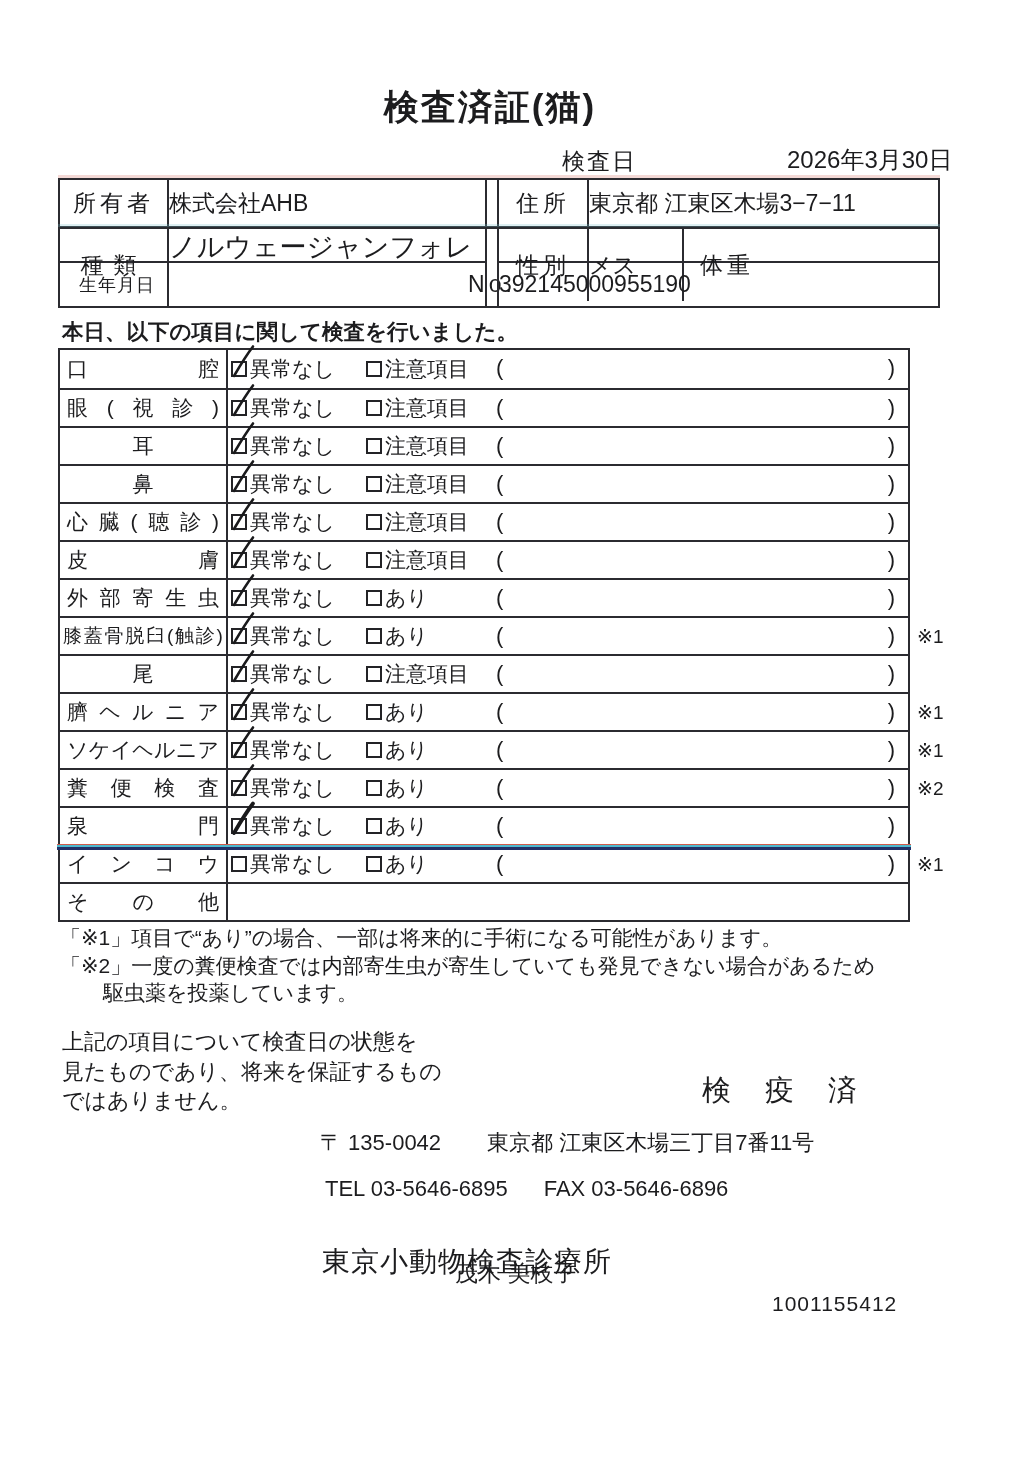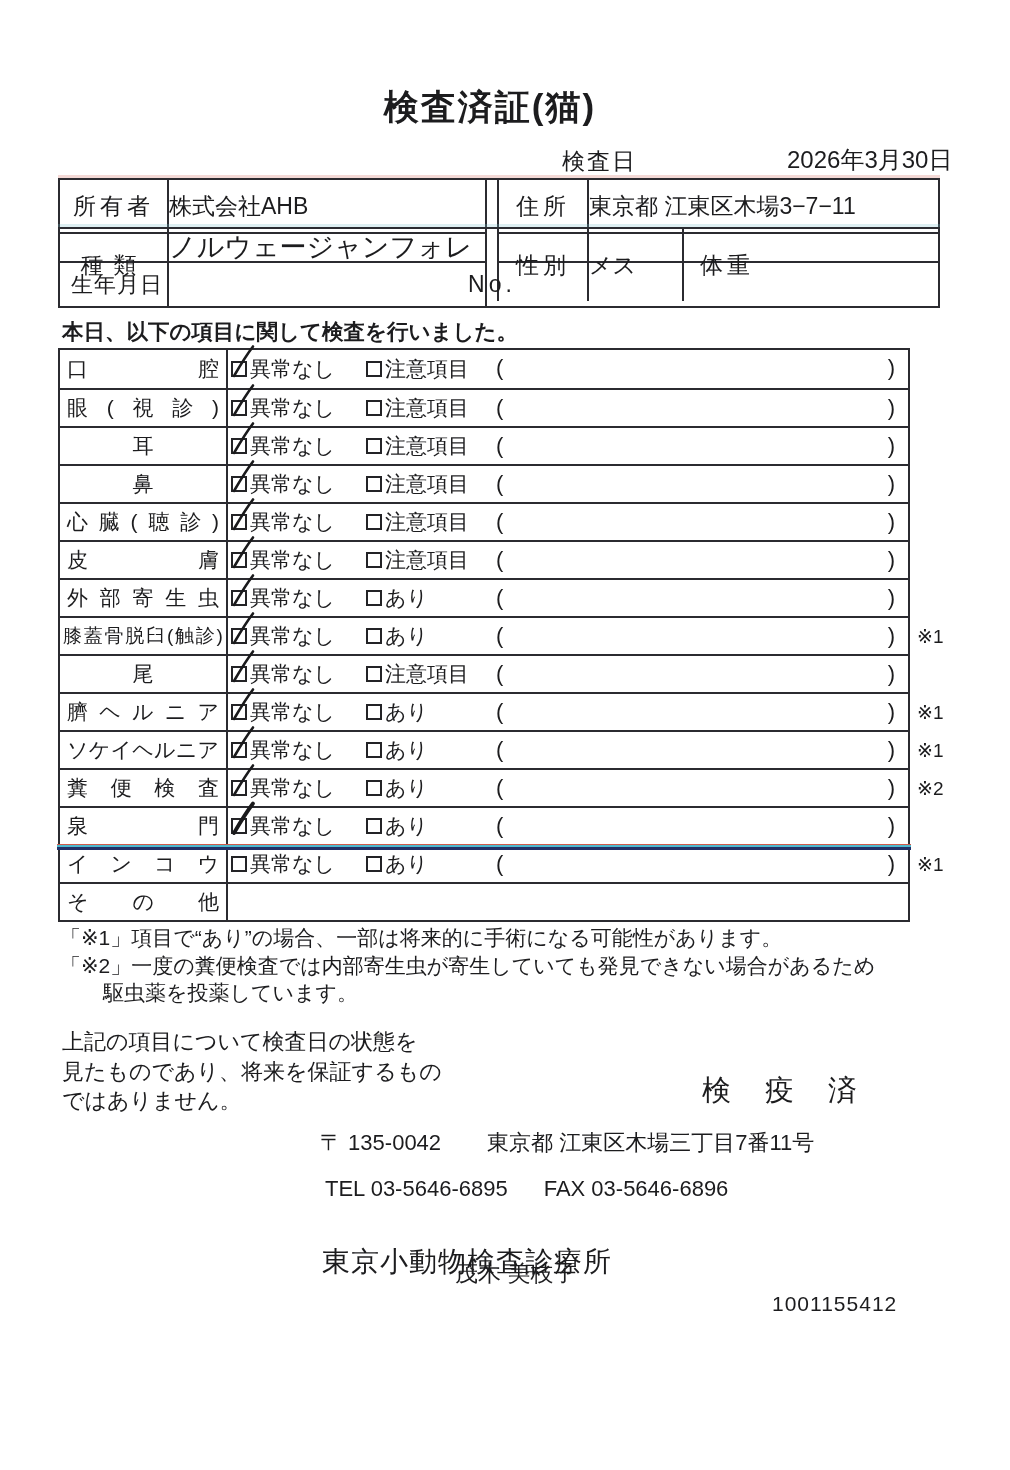--- a/index.html
+++ b/index.html
@@ -20,31 +20,31 @@
   }
   .abs{position:absolute;}
 
   
   .title{left:0;top:84px;width:980px;text-align:center;font-size:35px;font-weight:bold;letter-spacing:2px;}
   .insp-label{left:562px;top:146px;font-size:23px;letter-spacing:2px;}
   .insp-value{left:787px;top:144px;font-size:24px;}
 
   
   .hgrid{display:grid;border:2px solid var(--border);}
-  .owner-table{left:58px;top:178px;width:882px;height:56px;
+  .owner-table{left:58px;top:178px;width:882px;height:50px;
     grid-template-columns:107px 318px 12px 90px 1fr;
     box-shadow:0 -3px 0 rgba(214,120,108,0.28);}
   .pet-table{left:58px;top:227px;width:882px;
     box-shadow:0 -3px 0 rgba(120,190,205,0.25);}
   .pet-row1{display:grid;grid-template-columns:107px 318px 12px 90px 95px 88px 1fr;height:32px;}
   .pet-row2{display:grid;grid-template-columns:107px 318px 12px 90px 1fr;height:45px;border-top:2px solid var(--border);}
   .cell{display:flex;align-items:center;font-size:23px;border-left:2px solid var(--border);min-width:0;}
   .cell:first-child{border-left:none;}
   .cell.lab{justify-content:center;letter-spacing:4px;}
-  .cell.lab.tight{letter-spacing:1px;font-size:22px;padding-left:7px;}
+  .cell.lab.tight{letter-spacing:1px;font-size:18px;padding-left:7px;}
   .cell.lab.wide{letter-spacing:10px;}
   .cell.val{padding-left:0;}
   .cell.val.breed{font-size:27px;}
   .cell.weight{justify-content:flex-end;padding-right:10px;gap:15px;}
   .cell.gap{background:#fff;}
 
   .intro{left:62px;top:317px;font-size:21.5px;font-weight:bold;}
 
   
   .checklist{left:58px;top:348px;width:852px;border:2.5px solid var(--border);}
@@ -108,20 +108,21 @@
     <div class="cell val breed">ノルウェージャンフォレストキャット</div>
     <div class="cell gap"></div>
     <div class="cell lab">性別</div>
     <div class="cell val">メス</div>
     <div class="cell lab">体重</div>
   </div>
   <div class="pet-row2">
     <div class="cell lab tight">生年月日</div>
     <div class="cell gap"></div>
     <div class="cell lab">No.</div>
+    <div class="cell val">392145000955190</div>
   </div>
 </div>
 
 <div class="abs intro">本日、以下の項目に関して検査を行いました。</div>
 
 <div class="abs checklist" id="checklist">
   <div class="chk-row">
     <div class="chk-label">
         <span>口</span>
         <span>腔</span>

